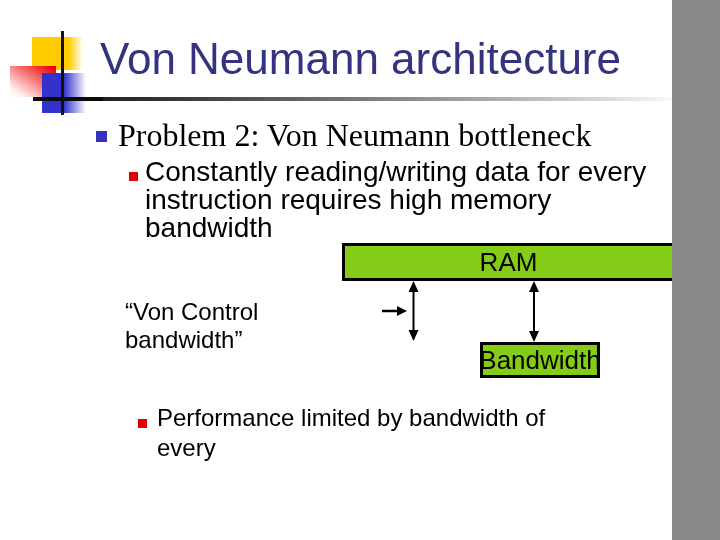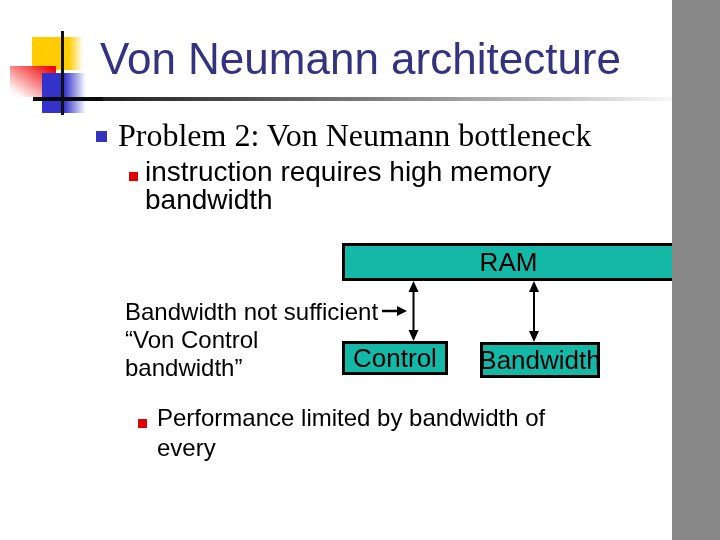--- a/index.html
+++ b/index.html
@@ -34,21 +34,21 @@
   .b1{left:96px;top:131px;width:11px;height:11px;background:#3333c0;}
   .b2{left:129px;top:172px;width:9px;height:9px;background:#e00000;}
   .b3{left:138px;top:419px;width:9px;height:9px;background:#e00000;}
   .l1-text{position:absolute;left:118px;top:117px;font-size:32px;line-height:36px;white-space:nowrap;font-family:Liberation Serif, serif;}
   .sub1{position:absolute;left:145px;top:158px;font-size:28px;line-height:28px;}
   .sub2{position:absolute;left:157px;top:403px;font-size:24px;line-height:30px;}
   .sub1 div,.sub2 div,.note div{white-space:nowrap;}
   
   .note{position:absolute;left:125px;top:298px;font-size:24px;line-height:28px;}
   
-  .dbox{position:absolute;border:3px solid #000;background:#14b8a6;
+  .dbox{position:absolute;border:3px solid #000;background:#84cc16;
     display:flex;align-items:center;justify-content:center;font-size:26px;}
   .ram{left:342px;top:243px;width:327px;height:32px;}
   .control{left:342px;top:341px;width:100px;height:28px;}
   .datapath{left:480px;top:342px;width:114px;height:30px;}
   .arrows{position:absolute;left:0;top:0;width:720px;height:540px;pointer-events:none;}
 </style>
 </head>
 <body>
 
 <div class="slide">
@@ -60,35 +60,32 @@
   <div class="dec divider"></div>
   <div class="dec dec-hline-dark"></div>
 
   <div class="title">Von Neumann architecture</div>
 
   <div class="bullet-sq b1"></div>
   <div class="l1-text">Problem 2: Von Neumann bottleneck</div>
 
   <div class="bullet-sq b2"></div>
   <div class="sub1">
+    <div>Constantly reading/writing data for every</div>
     <div>instruction requires high memory</div>
     <div>bandwidth</div>
   </div>
 
   <div class="note">
-    <div>Bandwidth not sufficient</div>
     <div>“Von Control</div>
     <div>bandwidth”</div>
   </div>
 
   <div class="dbox ram">
     <span>RAM</span>
-  </div>
-  <div class="dbox control">
-    <span>Control</span>
   </div>
   <div class="dbox datapath">
     <span>Bandwidth</span>
   </div>
 
   <svg class="arrows" viewBox="0 0 720 540">
 
     <g stroke="#000" fill="#000">
       <line x1="413.5" y1="287" x2="413.5" y2="336" stroke-width="2"></line>
       <polygon points="413.5,281 408.5,292 418.5,292" stroke="none"></polygon>

